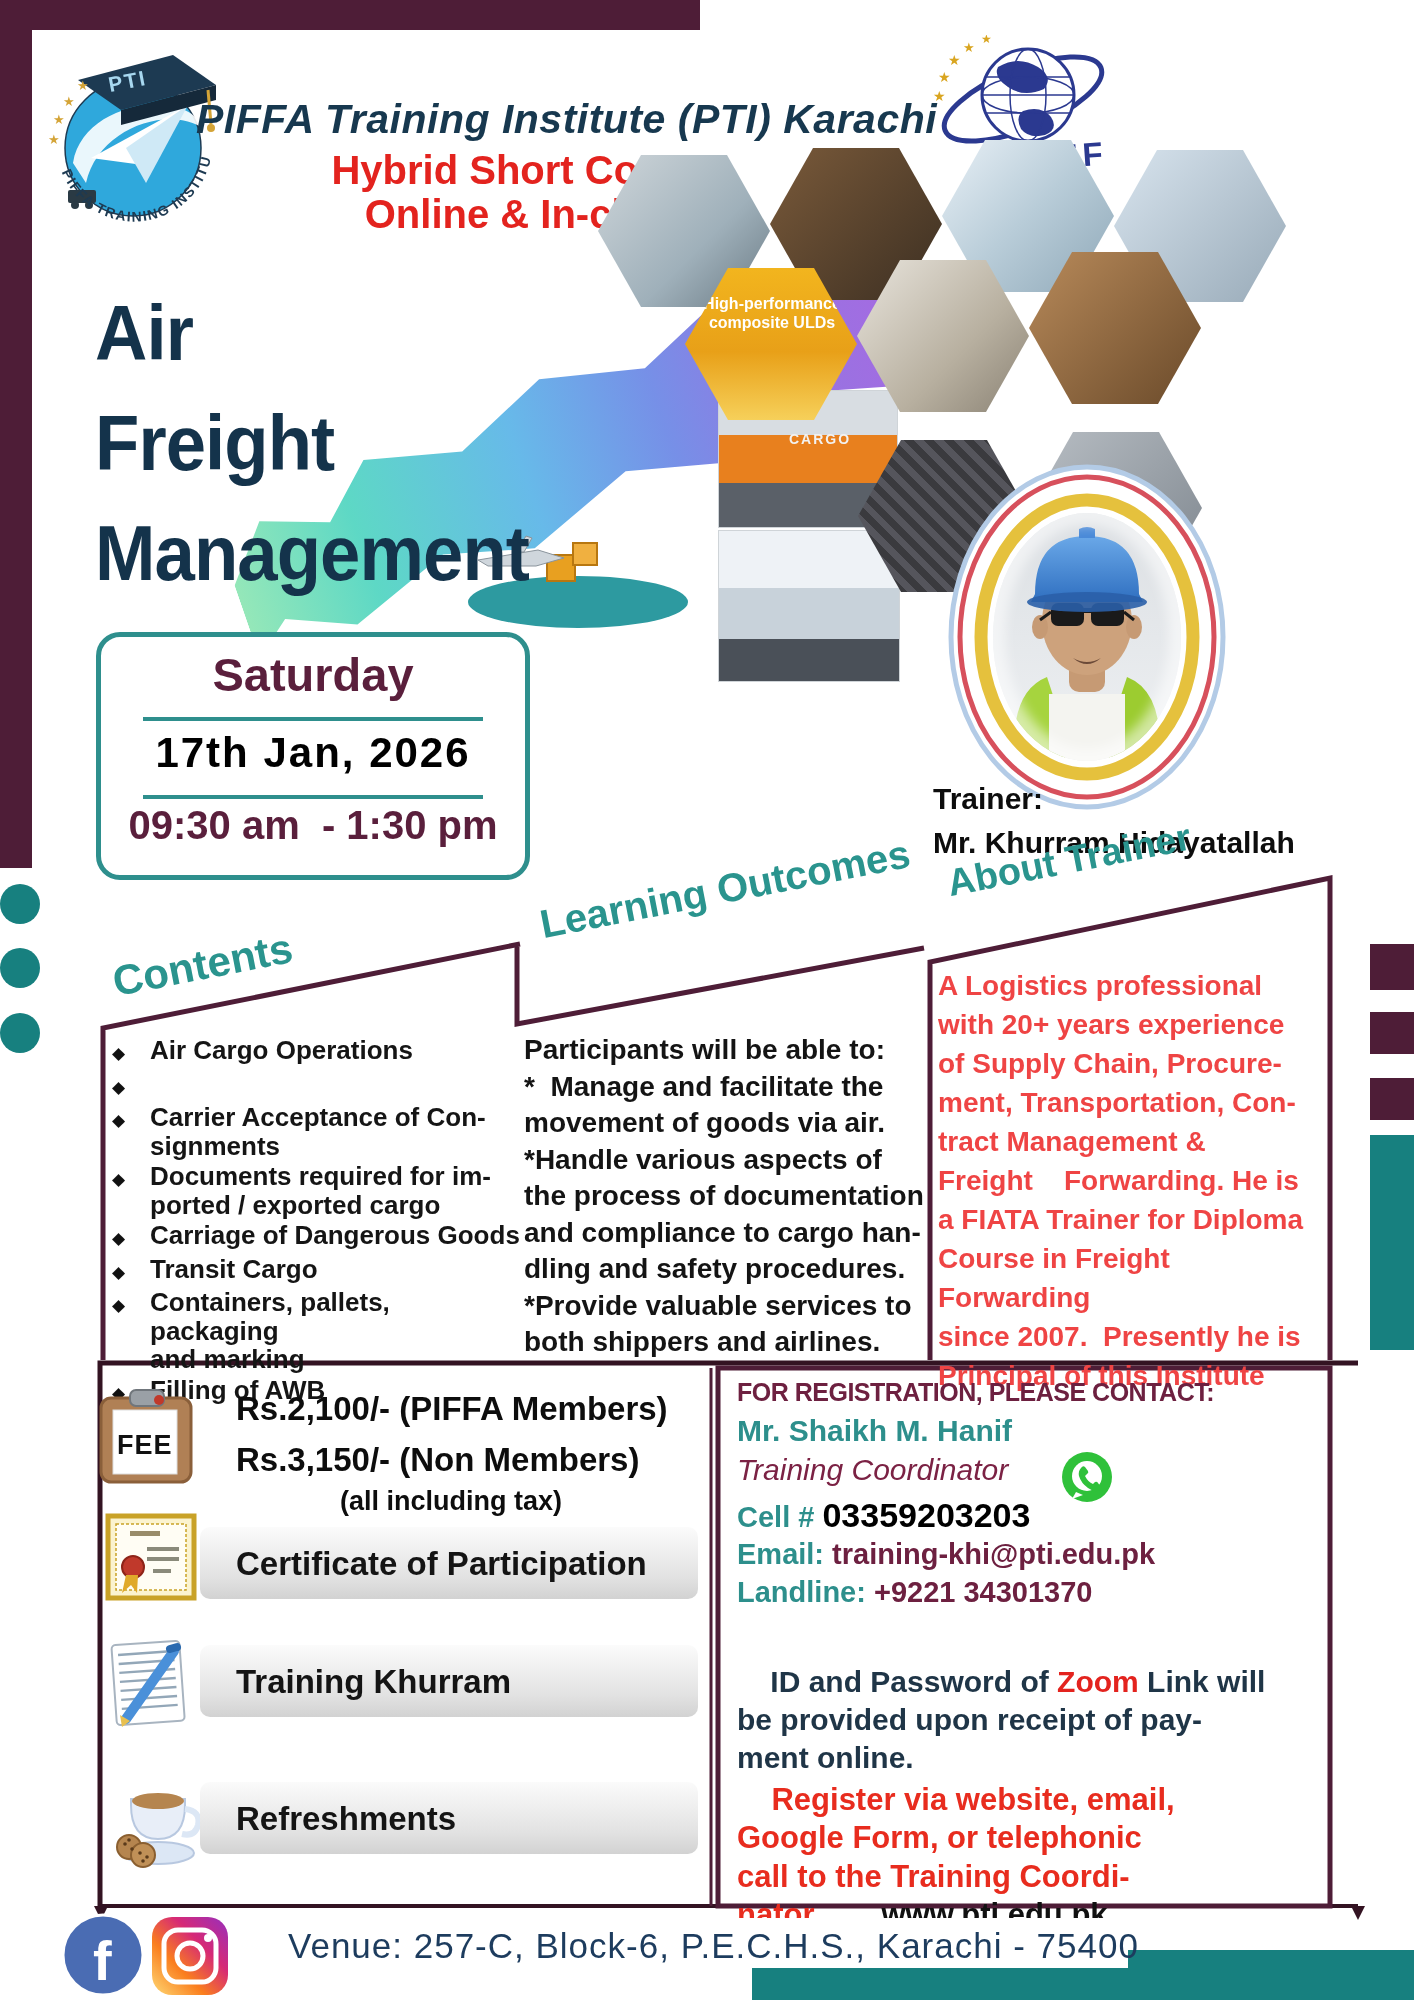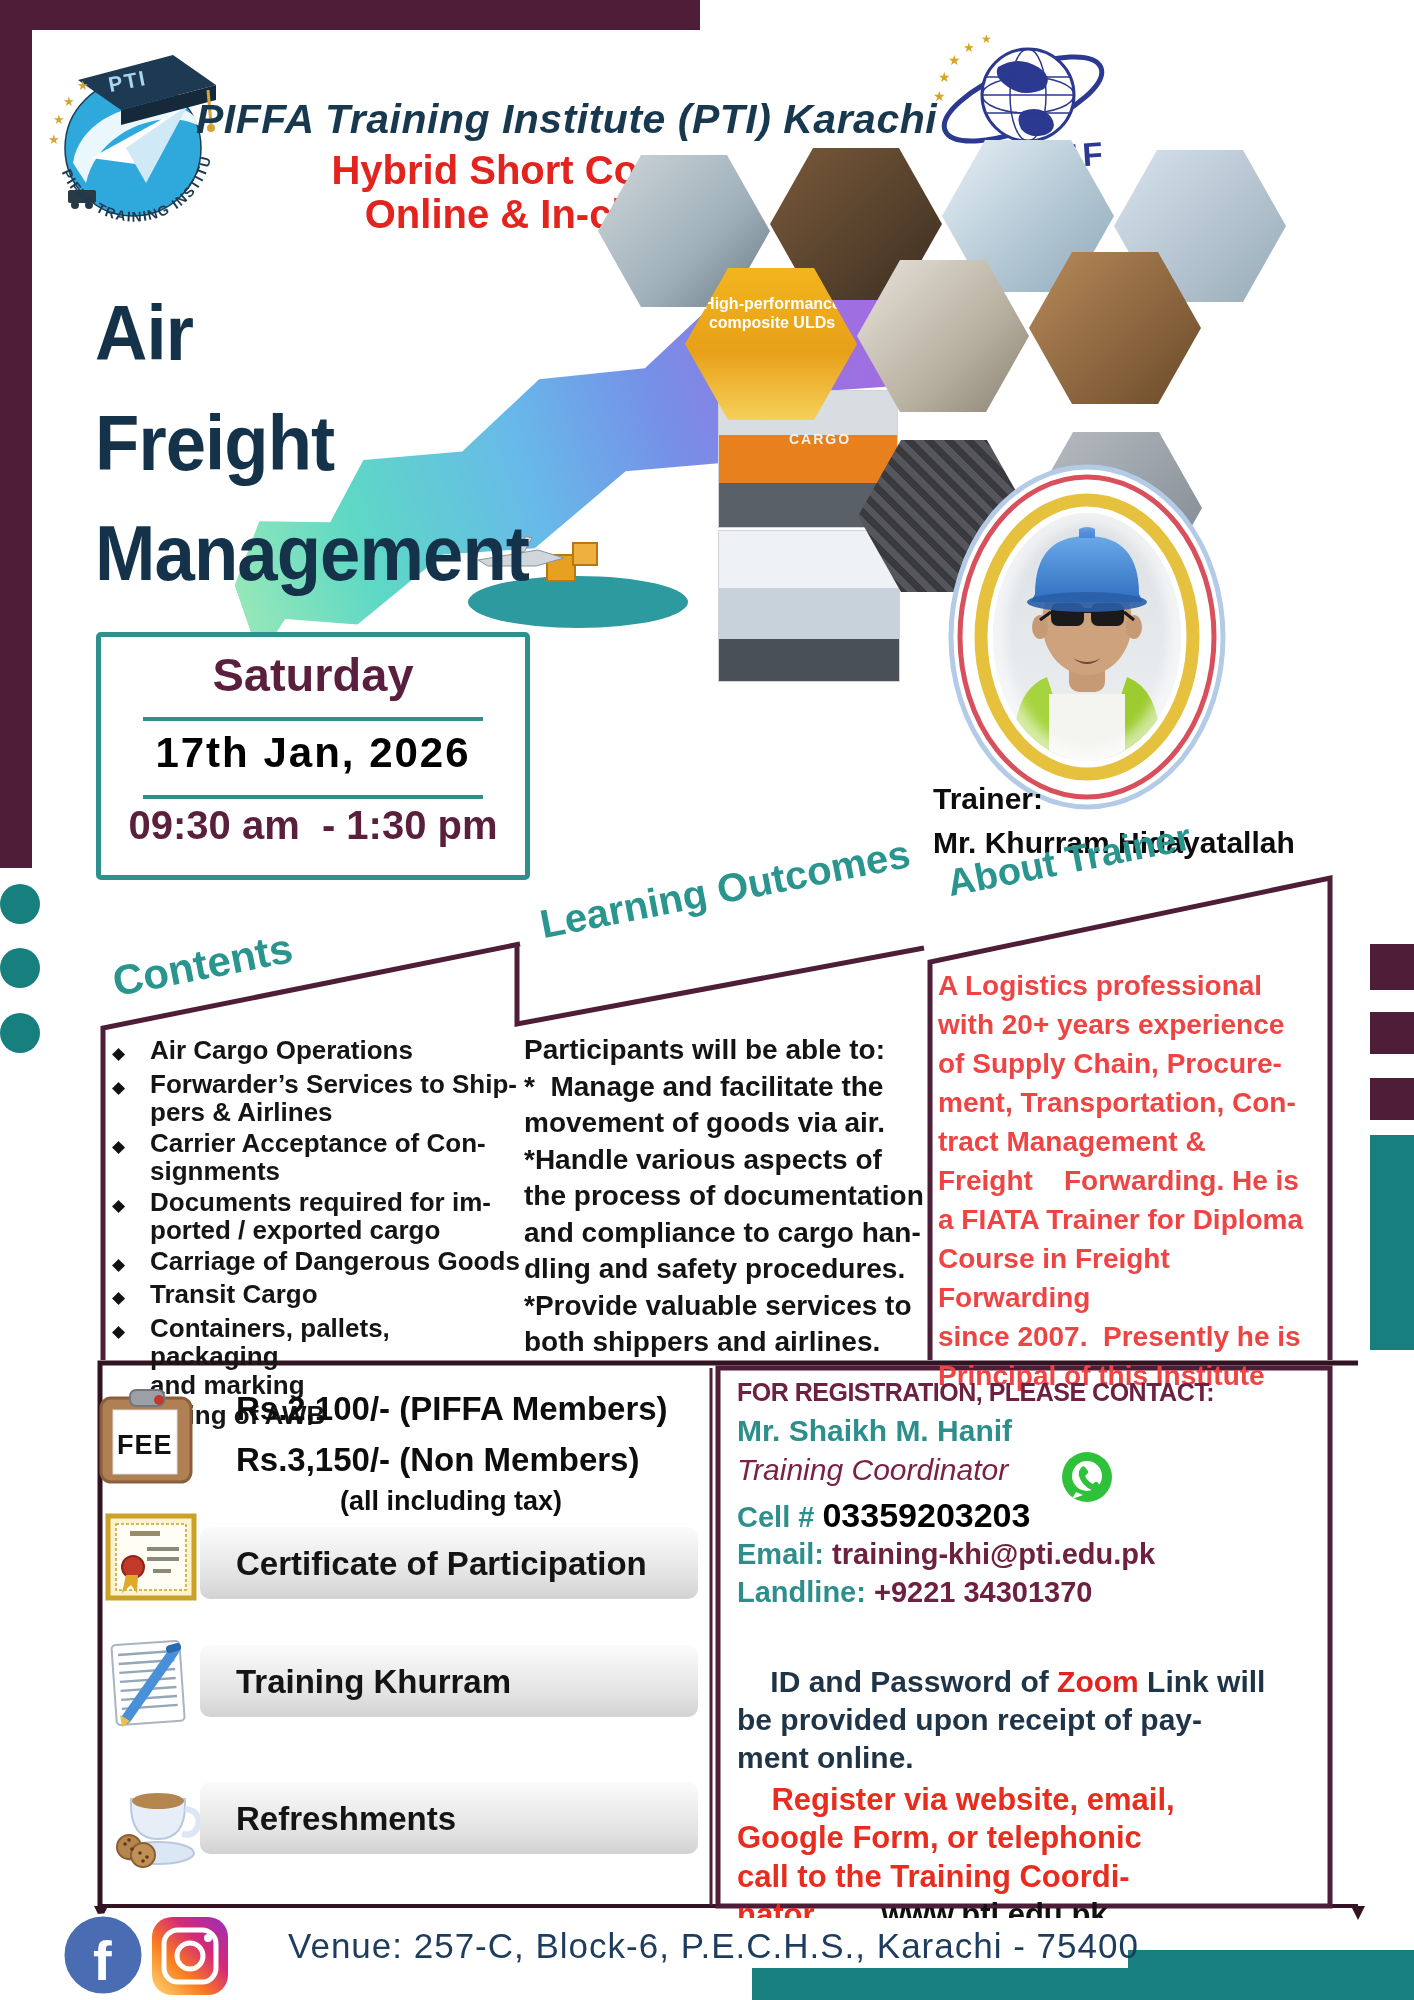--- a/index.html
+++ b/index.html
@@ -32,21 +32,21 @@
                 transform:scaleX(.93);transform-origin:left top;letter-spacing:-1px;}
 
   
   .hex{position:absolute;width:172px;height:152px;clip-path:polygon(25% 0,75% 0,100% 50%,75% 100%,25% 100%,0 50%);}
   .ph-rect{position:absolute;border:1px solid #cfd4d8;}
   .uld-caption{position:absolute;left:14px;top:26px;width:146px;text-align:center;color:#fff;
                font-weight:bold;font-size:16px;line-height:19px;}
   .cargo-label{position:absolute;left:70px;top:40px;color:#f2f2f2;font-weight:bold;font-size:14px;letter-spacing:2px;}
 
   
-  .sched{left:96px;top:632px;width:424px;height:238px;border:5px solid #2e8f8d;border-radius:5px;background:#fff;}
+  .sched{left:96px;top:632px;width:424px;height:238px;border:5px solid #2e8f8d;border-radius:24px;background:#fff;}
   .sched-day{left:0;top:10px;width:100%;text-align:center;font-size:47px;font-weight:bold;color:#5a1f3c;}
   .sched-line{left:42px;width:340px;height:4px;background:#2e8f8d;}
   .sched-date{left:0;top:92px;width:100%;text-align:center;font-size:42px;font-weight:bold;color:#000;letter-spacing:2px;}
   .sched-time{left:0;top:166px;width:100%;text-align:center;font-size:40px;font-weight:bold;color:#5a1f3c;}
 
   
   .trainer-label{left:933px;top:782px;font-size:30px;font-weight:bold;color:#0d0d0d;}
   .trainer-name{left:933px;top:826px;font-size:30px;font-weight:bold;color:#0d0d0d;}
 
   
@@ -263,22 +263,20 @@
   <div class="sec-head" style="left:545px;top:902px;font-size:40px;">Learning Outcomes</div>
   <div class="sec-head" style="left:952px;top:862px;font-size:38px;">About Trainer</div>
 
   <div class="abs contents-list">
     <div class="citem">
         <span class="bullet">◆</span>
         <span class="ctext">Air Cargo Operations</span>
       </div>
     <div class="citem">
         <span class="bullet">◆</span>
-        <span class="ctext">Forwarder’s Services to Ship-
-pers &amp; Airlines</span>
       </div>
     <div class="citem">
         <span class="bullet">◆</span>
         <span class="ctext">Carrier Acceptance of Con-
 signments</span>
       </div>
     <div class="citem">
         <span class="bullet">◆</span>
         <span class="ctext">Documents required for im-
 ported / exported cargo</span>

